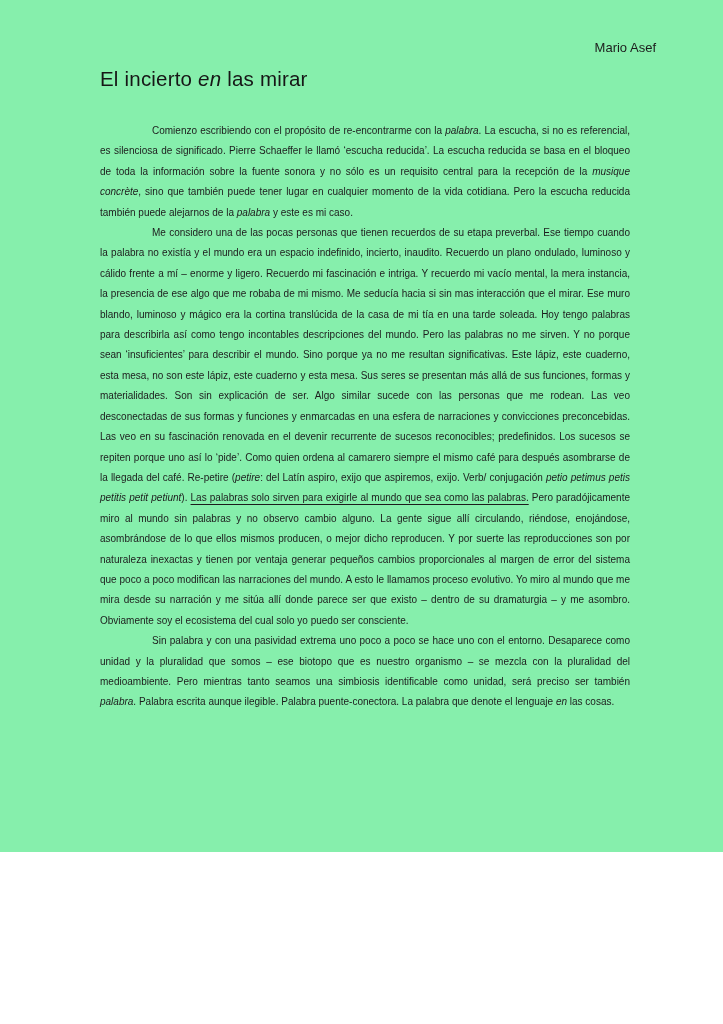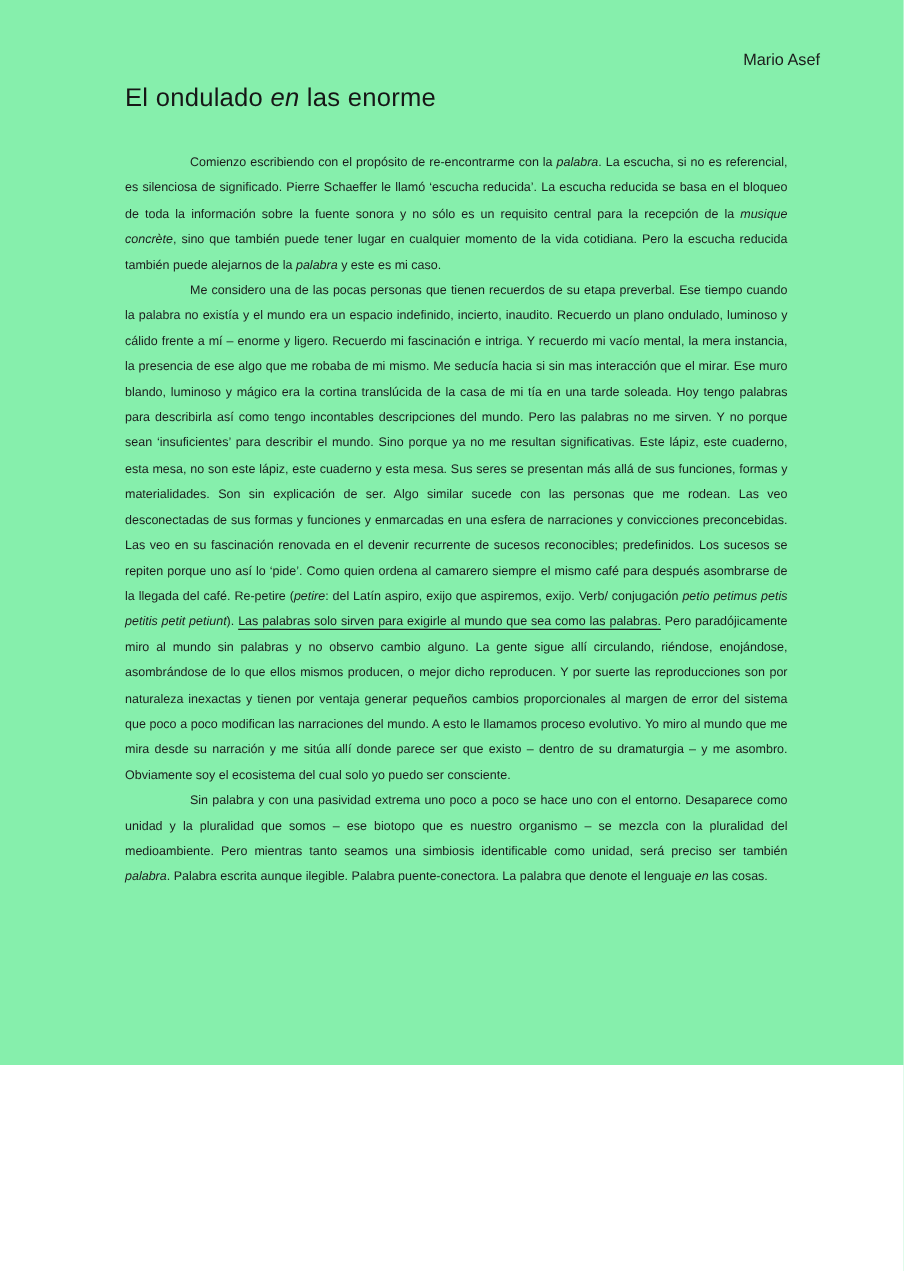--- a/index.html
+++ b/index.html
@@ -52,20 +52,20 @@
   }
   .i { font-style: italic; }
   .u { text-decoration: underline; text-underline-offset: 2.5px; text-decoration-thickness: 1px; }
 </style>
 </head>
 <body>
 
 <div class="page">
   <div class="author">Mario Asef</div>
 
-  <h1 class="doc-title"><span>El ondulado </span><span class="i">en</span><span> las enorme</span></h1>
+  <h1 class="doc-title"><span>El incierto </span><span class="i">en</span><span> las mirar</span></h1>
 
   <div class="doc-body">
       <p><span>Comienzo escribiendo con el propósito de re-encontrarme con la </span><span class="i">palabra</span><span>. La escucha, si no es referencial, es silenciosa de significado. Pierre Schaeffer le llamó ‘escucha reducida’. La escucha reducida se basa en el bloqueo de toda la información sobre la fuente sonora y no sólo es un requisito central para la recepción de la </span><span class="i">musique concrète</span><span>, sino que también puede tener lugar en cualquier momento de la vida cotidiana. Pero la escucha reducida también puede alejarnos de la </span><span class="i">palabra</span><span> y este es mi caso.</span></p>
       <p><span>Me considero una de las pocas personas que tienen recuerdos de su etapa preverbal. Ese tiempo cuando la palabra no existía y el mundo era un espacio indefinido, incierto, inaudito. Recuerdo un plano ondulado, luminoso y cálido frente a mí – enorme y ligero. Recuerdo mi fascinación e intriga. Y recuerdo mi vacío mental, la mera instancia, la presencia de ese algo que me robaba de mi mismo. Me seducía hacia si sin mas interacción que el mirar. Ese muro blando, luminoso y mágico era la cortina translúcida de la casa de mi tía en una tarde soleada. Hoy tengo palabras para describirla así como tengo incontables descripciones del mundo. Pero las palabras no me sirven. Y no porque sean ‘insuficientes’ para describir el mundo. Sino porque ya no me resultan significativas. Este lápiz, este cuaderno, esta mesa, no son este lápiz, este cuaderno y esta mesa. Sus seres se presentan más allá de sus funciones, formas y materialidades. Son sin explicación de ser. Algo similar sucede con las personas que me rodean. Las veo desconectadas de sus formas y funciones y enmarcadas en una esfera de narraciones y convicciones preconcebidas. Las veo en su fascinación renovada en el devenir recurrente de sucesos reconocibles; predefinidos. Los sucesos se repiten porque uno así lo ‘pide’. Como quien ordena al camarero siempre el mismo café para después asombrarse de la llegada del café. Re-petire (</span><span class="i">petire</span><span>: del Latín aspiro, exijo que aspiremos, exijo. Verb/ conjugación </span><span class="i">petio petimus petis petitis petit petiunt</span><span>). </span><span class="u">Las palabras solo sirven para exigirle al mundo que sea como las palabras.</span><span> Pero paradójicamente miro al mundo sin palabras y no observo cambio alguno. La gente sigue allí circulando, riéndose, enojándose, asombrándose de lo que ellos mismos producen, o mejor dicho reproducen. Y por suerte las reproducciones son por naturaleza inexactas y tienen por ventaja generar pequeños cambios proporcionales al margen de error del sistema que poco a poco modifican las narraciones del mundo. A esto le llamamos proceso evolutivo. Yo miro al mundo que me mira desde su narración y me sitúa allí donde parece ser que existo – dentro de su dramaturgia – y me asombro. Obviamente soy el ecosistema del cual solo yo puedo ser consciente.</span></p>
       <p><span>Sin palabra y con una pasividad extrema uno poco a poco se hace uno con el entorno. Desaparece como unidad y la pluralidad que somos – ese biotopo que es nuestro organismo – se mezcla con la pluralidad del medioambiente. Pero mientras tanto seamos una simbiosis identificable como unidad, será preciso ser también </span><span class="i">palabra</span><span>. Palabra escrita aunque ilegible. Palabra puente-conectora. La palabra que denote el lenguaje </span><span class="i">en</span><span> las cosas.</span></p>
     </div>
 </div>
 
 </body></html>

